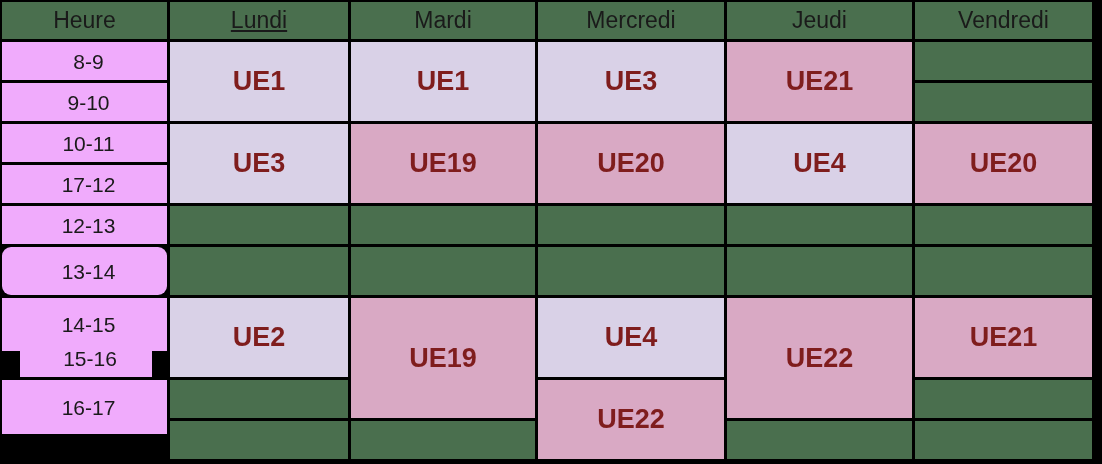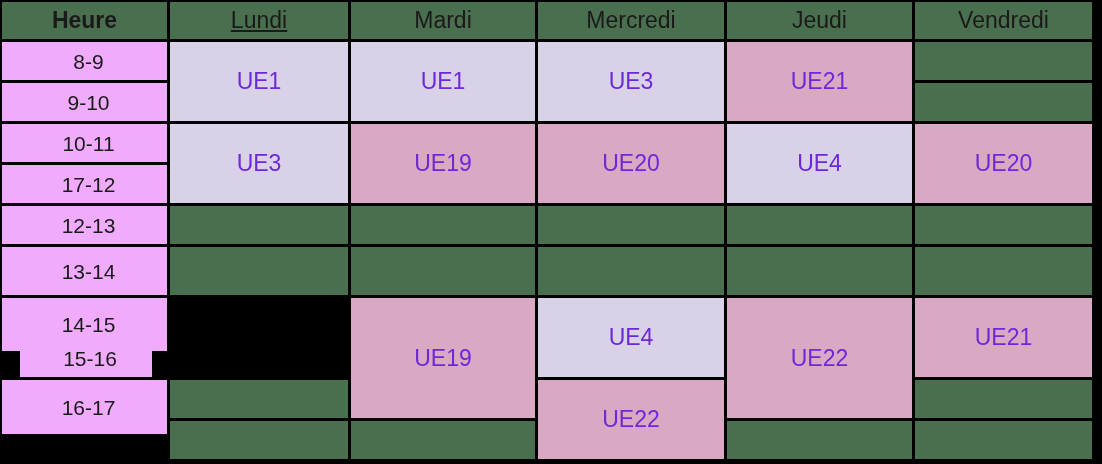--- a/index.html
+++ b/index.html
@@ -39,48 +39,49 @@
     background: #f0abfc;
     font-size: 21px;
     font-weight: 400;
     color: #1a1a1a;
     padding-left: 8px;
   }
   .empty-cell {
     background: #4A6F4E;
   }
   .course-cell {
-    font-size: 23px;
-    font-weight: 400;
-    color: #6d28d9;
+    font-size: 27px;
+    font-weight: 700;
+    color: #7f1d1d;
   }
   .course-lavender { background: #D9D1E7; }
   .course-pink     { background: #D9A9C4; }
 </style>
 </head>
 <body>
 
 <div id="timetable-root">
-    <div class="cell head-cell" style="left: 2px; top: 2px; width: 165px; height: 37px; font-weight: bold;">Heure</div>
+    <div class="cell head-cell" style="left: 2px; top: 2px; width: 165px; height: 37px;">Heure</div>
     <div class="cell head-cell" style="left: 170px; top: 2px; width: 178px; height: 37px; text-decoration: underline;">Lundi</div>
     <div class="cell head-cell" style="left: 351px; top: 2px; width: 184px; height: 37px;">Mardi</div>
     <div class="cell head-cell" style="left: 727px; top: 2px; width: 185px; height: 37px;">Jeudi</div>
     <div class="cell head-cell" style="left: 538px; top: 2px; width: 186px; height: 37px;">Mercredi</div>
     <div class="cell head-cell" style="left: 915px; top: 2px; width: 177px; height: 37px;">Vendredi</div>
     <div class="cell time-cell" style="left: 2px; top: 42px; width: 165px; height: 38px;">8-9</div>
     <div class="cell time-cell" style="left: 2px; top: 83px; width: 165px; height: 38px;">9-10</div>
     <div class="cell time-cell" style="left: 2px; top: 124px; width: 165px; height: 38px;">10-11</div>
     <div class="cell time-cell" style="left: 2px; top: 165px; width: 165px; height: 38px;">17-12</div>
     <div class="cell time-cell" style="left: 2px; top: 206px; width: 165px; height: 38px;">12-13</div>
-    <div class="cell time-cell" style="left: 2px; top: 247px; width: 165px; height: 48px;">13-14</div>
+    <div class="cell time-cell" style="left: 2px; top: 247px; width: 165px; height: 48px; border-radius: 9px;">13-14</div>
     <div class="cell time-cell" style="left: 2px; top: 298px; width: 165px; height: 53px;">14-15</div>
     <div class="cell time-cell" style="left: 20px; top: 339px; width: 132px; height: 38px;">15-16</div>
     <div class="cell time-cell" style="left: 2px; top: 380px; width: 165px; height: 54px;">16-17</div>
     <div class="cell course-cell course-lavender" style="left: 170px; top: 42px; width: 178px; height: 79px;">UE1</div>
     <div class="cell course-cell course-lavender" style="left: 170px; top: 124px; width: 178px; height: 79px;">UE3</div>
+    <div class="cell course-cell course-lavender" style="left: 170px; top: 298px; width: 178px; height: 79px;">UE2</div>
     <div class="cell course-cell course-lavender" style="left: 351px; top: 42px; width: 184px; height: 79px;">UE1</div>
     <div class="cell course-cell course-pink" style="left: 351px; top: 124px; width: 184px; height: 79px;">UE19</div>
     <div class="cell course-cell course-pink" style="left: 351px; top: 298px; width: 184px; height: 120px;">UE19</div>
     <div class="cell course-cell course-lavender" style="left: 538px; top: 42px; width: 186px; height: 79px;">UE3</div>
     <div class="cell course-cell course-pink" style="left: 538px; top: 124px; width: 186px; height: 79px;">UE20</div>
     <div class="cell course-cell course-lavender" style="left: 538px; top: 298px; width: 186px; height: 79px;">UE4</div>
     <div class="cell course-cell course-pink" style="left: 538px; top: 380px; width: 186px; height: 79px;">UE22</div>
     <div class="cell course-cell course-pink" style="left: 727px; top: 42px; width: 185px; height: 79px;">UE21</div>
     <div class="cell course-cell course-lavender" style="left: 727px; top: 124px; width: 185px; height: 79px;">UE4</div>
     <div class="cell course-cell course-pink" style="left: 727px; top: 298px; width: 185px; height: 120px;">UE22</div>

